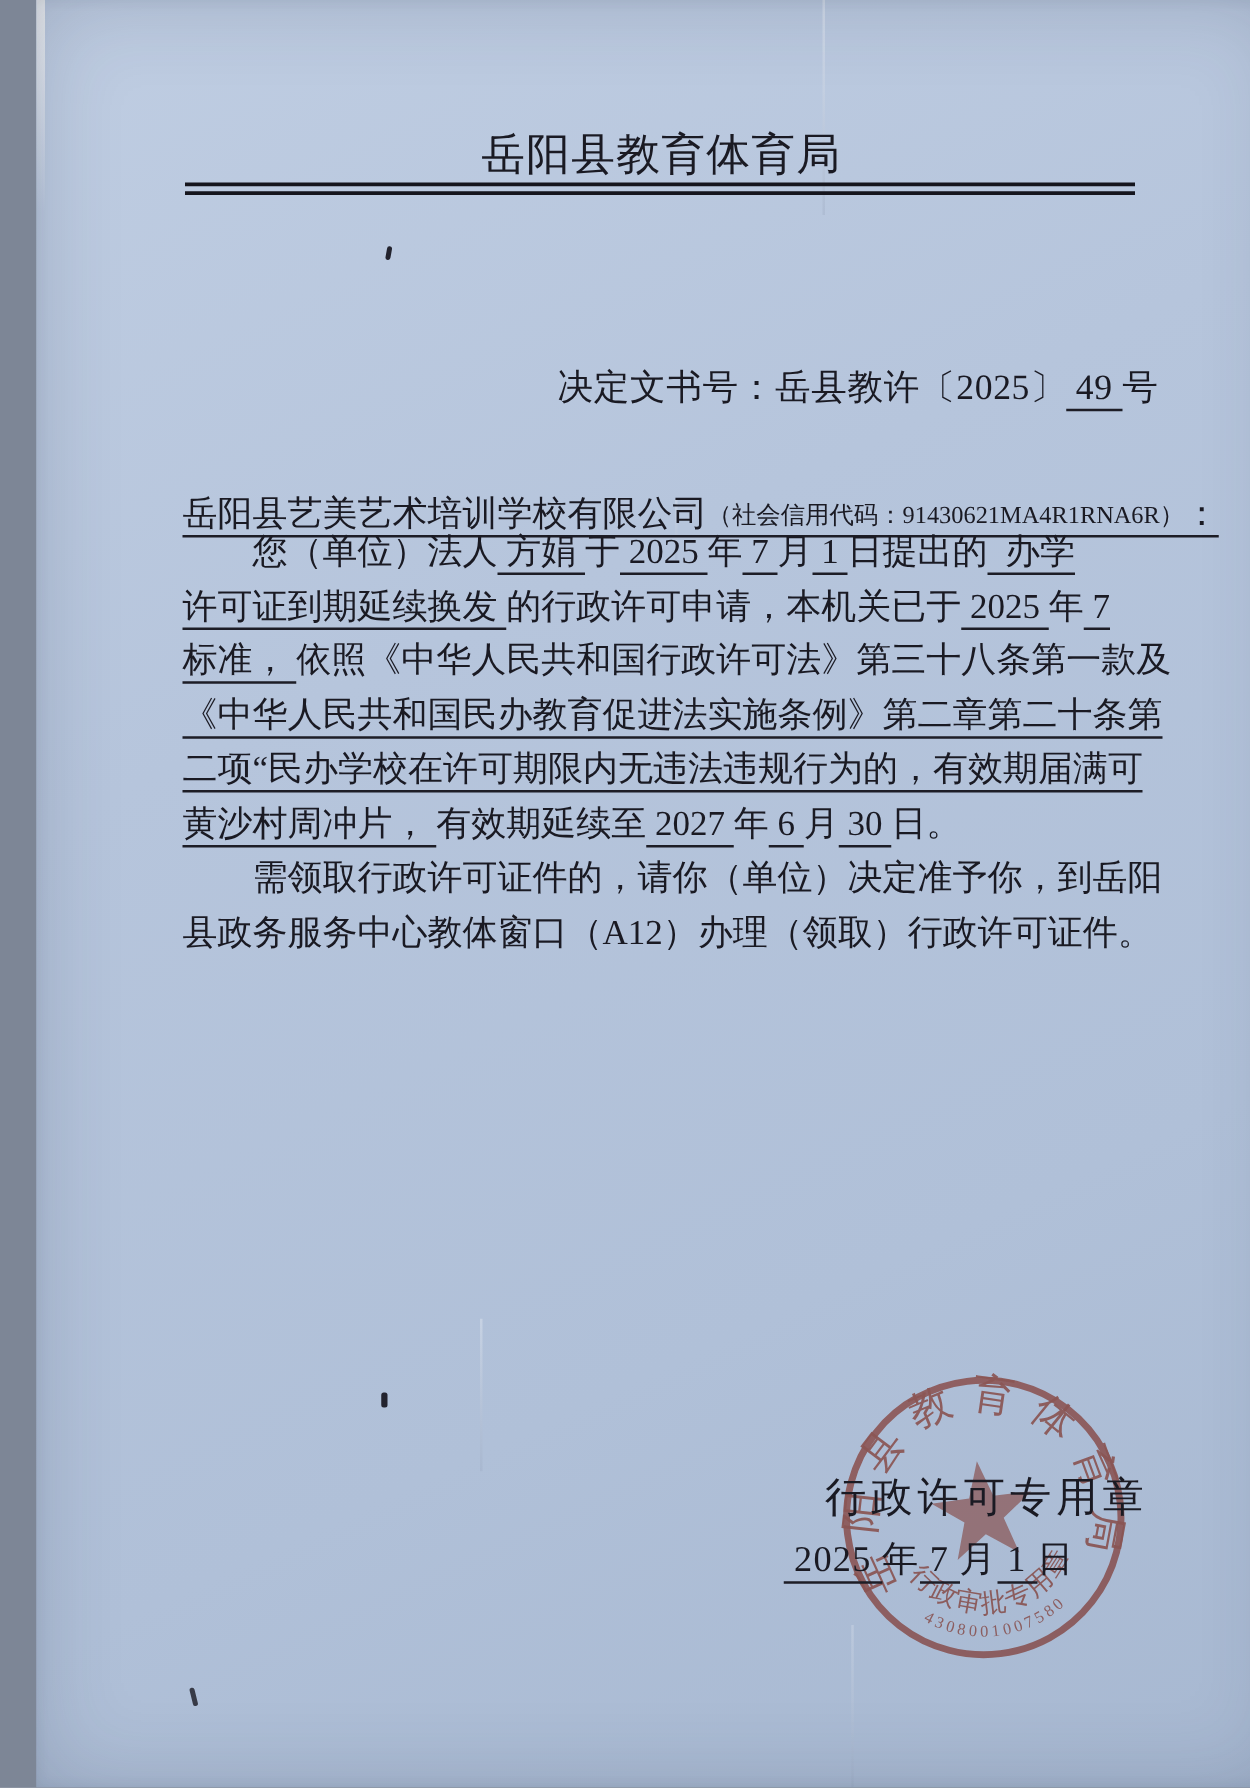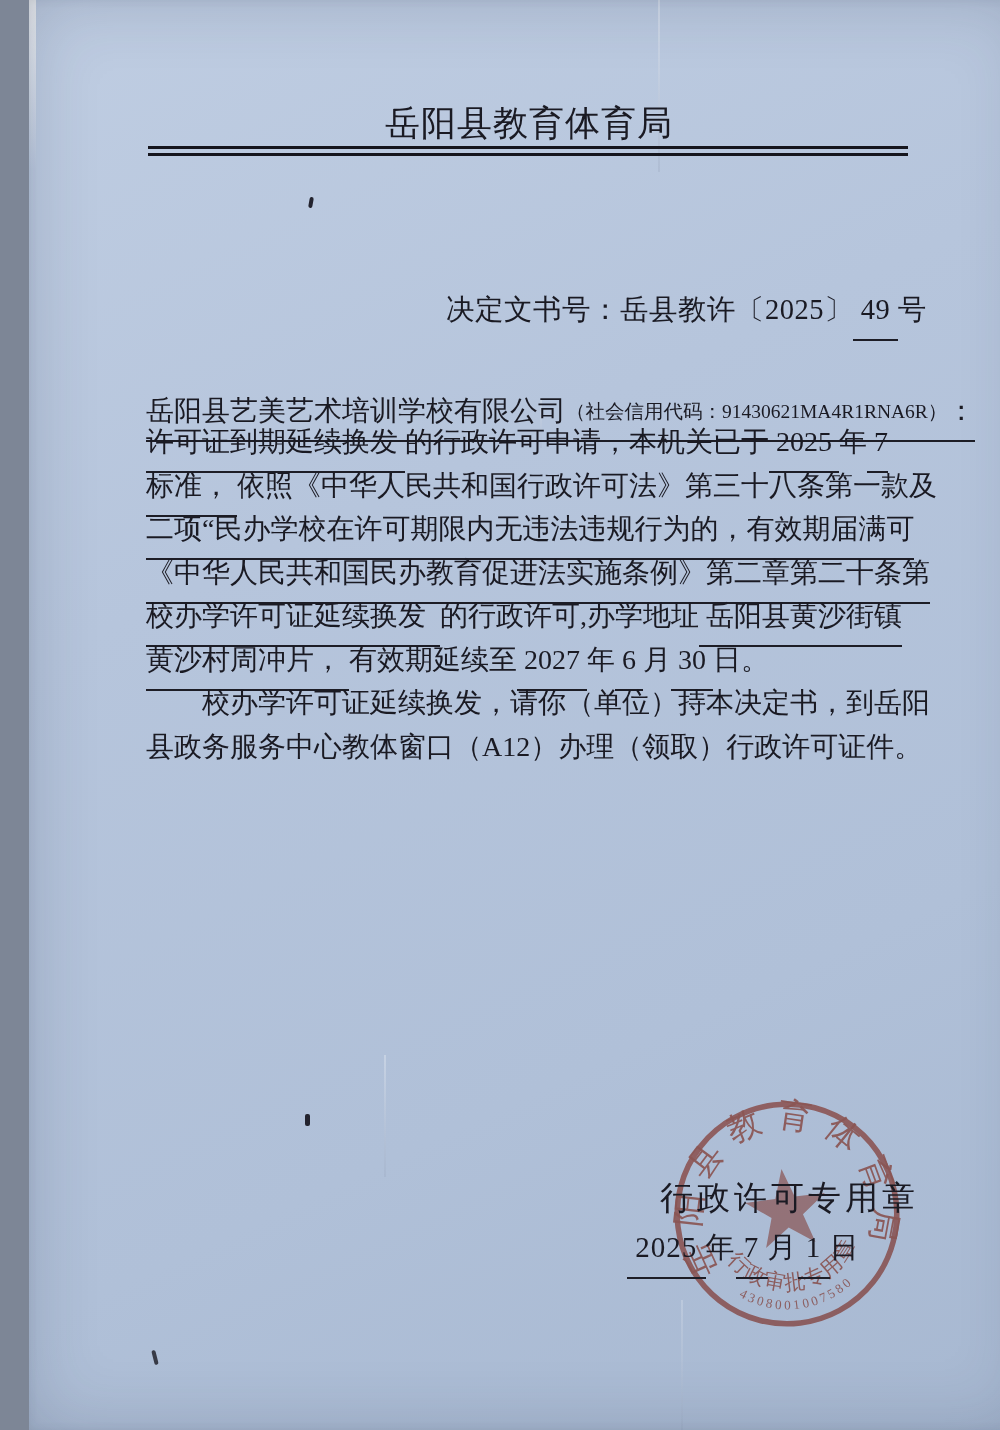--- a/index.html
+++ b/index.html
@@ -28,21 +28,21 @@
   .ink-mark.m2 { left:276px; top:1114px; width:5px; height:12px; }
   .ink-mark.m3 { left:124px; top:1350px; width:4px; height:15px; transform:rotate(-14deg); opacity:.85; }
 
   .org-title { position:absolute; top:100px; left:0; right:0; text-align:center;
     font-size:35px; letter-spacing:1px; font-weight:500; }
   .double-rule { position:absolute; top:146px; left:119px; width:760px; height:4px;
     border-top:3px solid #15151d; border-bottom:3px solid #15151d; }
   .doc-title { position:absolute; top:163px; left:0; right:0; text-align:center;
     font-size:44px; font-weight:bold; letter-spacing:4px; }
 
-  .u { border-bottom:2.5px solid #1d1d26; padding-bottom:14px; }
+  .u { border-bottom:2.5px solid #1d1d26; padding-bottom:1px; }
 
   .doc-no { position:absolute; top:291px; left:417px; font-size:28.5px; letter-spacing:0.5px; white-space:pre; }
 
   .salutation { position:absolute; top:392px; left:117px; width:780px; font-size:28px; white-space:pre; }
   .salutation .credit { font-size:19.5px; position:relative; top:-2px; letter-spacing:0; }
 
   .bodytext { position:absolute; top:420px; left:117px; width:782px; font-size:28px; }
   .bline { height:43.5px; line-height:43.5px; white-space:pre; }
   .bline.indent { text-indent:56px; }
 
@@ -70,27 +70,27 @@
   <div class="ink-mark m3"></div>
 
   <div class="org-title">岳阳县教育体育局</div>
   <div class="double-rule"></div>
 
   <div class="doc-no"><span>决定文书号：</span><span>岳县教许〔2025〕</span><span class="u"> 49 </span><span>号</span></div>
 
   <div class="salutation"><span class="u"><span>岳阳县艺美艺术培训学校有限公司</span><span class="credit">（社会信用代码：91430621MA4R1RNA6R）</span><span>：</span></span></div>
 
   <div class="bodytext">
+      <div class="bline indent"><span>您（单位）法人</span><span class="u"> 方娟 </span><span>于</span><span class="u"> 2025 </span><span>年</span><span class="u"> 7 </span><span>月</span><span class="u"> 1 </span><span>日提出的</span><span class="u">  办学</span></div>
       <div class="bline"><span class="u">许可证到期延续换发 </span><span>的行政许可申请，本机关已于</span><span class="u"> 2025 </span><span>年</span><span class="u"> 7</span></div>
       <div class="bline"><span class="u">标准， </span><span>依照《中华人民共和国行政许可法》第三十八条第一款及</span></div>
+      <div class="bline"><span class="u">《中华人民共和国民办教育促进法实施条例》第二章第二十条第</span></div>
       <div class="bline"><span class="u">二项“民办学校在许可期限内无违法违规行为的，有效期届满可</span></div>
-      <div class="bline"><span class="u">《中华人民共和国民办教育促进法实施条例》第二章第二十条第</span></div>
-      <div class="bline"><span class="u">校办学许可证延续换发  </span><span>的行政许可,办学地址</span><span class="u"> 岳阳县黄沙街镇</span></div>
       <div class="bline"><span class="u">黄沙村周冲片， </span><span>有效期延续至</span><span class="u"> 2027 </span><span>年</span><span class="u"> 6 </span><span>月</span><span class="u"> 30 </span><span>日。</span></div>
-      <div class="bline indent"><span>校办学许可证延续换发，请你（单位）持本决定书，到岳阳</span></div>
+      <div class="bline indent"><span>需领取行政许可证件的，请你（单位）决定准予你，到岳阳</span></div>
       <div class="bline"><span>县政务服务中心教体窗口（A12）办理（领取）行政许可证件。</span></div>
     </div>
 
   <div class="contact">
   </div>
 
   <div class="seal-caption">行政许可专用章</div>
 
   <div class="sig-date"><span class="u"> 2025 </span><span>年</span><span class="u"> 7 </span><span>月</span><span class="u"> 1 </span><span>日</span></div>
 

